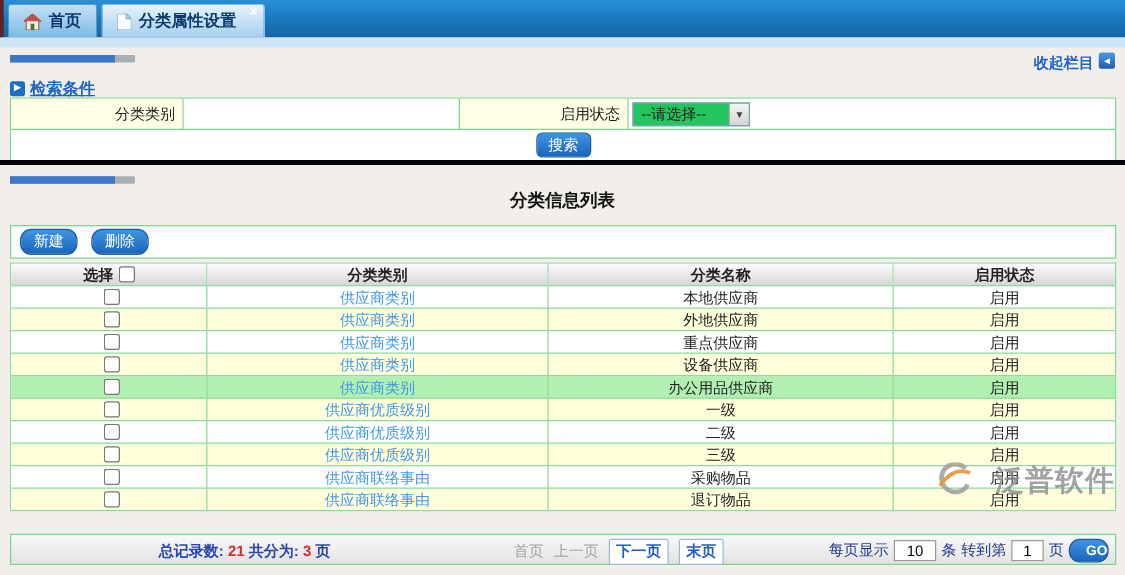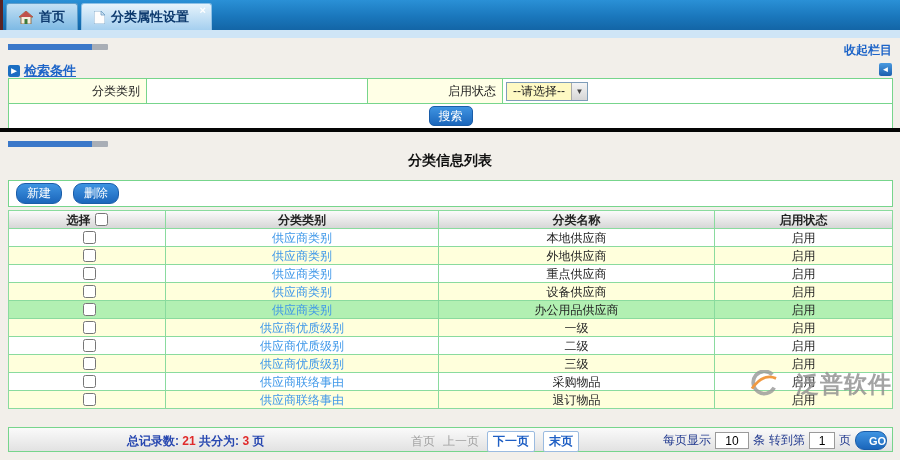--- a/index.html
+++ b/index.html
@@ -20,39 +20,39 @@
   .tab-icon { display:inline-flex; }
 
   .substrip { position:absolute; top:30px; left:0; width:900px; height:8px; background:#cfe5f6; }
 
   
   .pbar { position:absolute; left:8px; width:100px; height:6px; background:#a9aeb6; border-radius:1px; }
   .pbar .fill { width:84px; height:6px; background:#3b78c9; }
   .pbar1 { top:44px; } .pbar2 { top:141px; }
 
   
-  .collapse { position:absolute; top:42px; right:8px; display:flex; align-items:flex-end; gap:4px;
-    color:#1d64c8; font-weight:bold; cursor:pointer;flex-direction:column; }
+  .collapse { position:absolute; top:42px; right:8px; display:flex; align-items:flex-start; gap:4px;
+    color:#1d64c8; font-weight:bold; cursor:pointer; }
   .collapse-icon { width:13px; height:13px; background:linear-gradient(#4a9ae0,#1b5fae); border-radius:2px;
     color:#fff; font-size:8px; line-height:13px; text-align:center; }
 
   
   .section-head { position:absolute; top:62px; left:8px; display:flex; align-items:center; gap:4px;
     color:#1d64c8; font-weight:bold; font-size:13px;text-decoration:underline; }
   .play-icon { width:12px; height:12px; background:#1b6ec2; border-radius:2px; color:#fff;
     font-size:7px; line-height:12px; text-align:center; }
 
   .sform { position:absolute; top:78px; left:8px; width:885px; border:1px solid #77d58c; background:#fff; }
   .sform-row1 { display:grid; grid-template-columns:138px 221px 135px auto; height:25px; }
   .sform-row1 > div { border-right:1px solid #77d58c; border-bottom:1px solid #77d58c; display:flex; align-items:center; }
   .sform-row1 > div:last-child { border-right:none; }
   .flabel { background:#ffffe6; justify-content:flex-end; padding-right:6px; color:#222; }
   .fvalue { background:#fff; }
   .fvalue input { width:100%; height:100%; border:none; outline:none; font-size:12px; padding:0 4px; background:transparent; }
-  .selectbox { display:inline-flex; align-items:center; margin-left:3px; border:1px solid #7f9db9; background:#fef9c3; height:19px; cursor:pointer; }
+  .selectbox { display:inline-flex; align-items:center; margin-left:3px; border:1px solid #7f9db9; background:#22c55e; height:19px; cursor:pointer;gap:12px; }
   .selectbox .sel-text { padding:0 6px; color:#222; }
   .selectbox .sel-arrow { width:16px; height:17px; background:linear-gradient(#f4f4f4,#d6d6d6); border-left:1px solid #aaa;
     font-size:8px; color:#444; display:flex; align-items:center; justify-content:center; }
   .sform-row2 { height:24px; display:flex; align-items:center; justify-content:center; background:#fff; }
 
   .btn-blue { background:linear-gradient(#3f94e2,#1b66bb); border:1px solid #1a5da8; color:#fff;
     font-size:12px; font-family:"Liberation Sans",sans-serif; border-radius:9px; cursor:pointer; }
   .btn-search { width:44px; height:20px; border-radius:5px; }
 
   .blackline { position:absolute; top:128px; left:0; width:900px; height:4px; background:#050505; }

